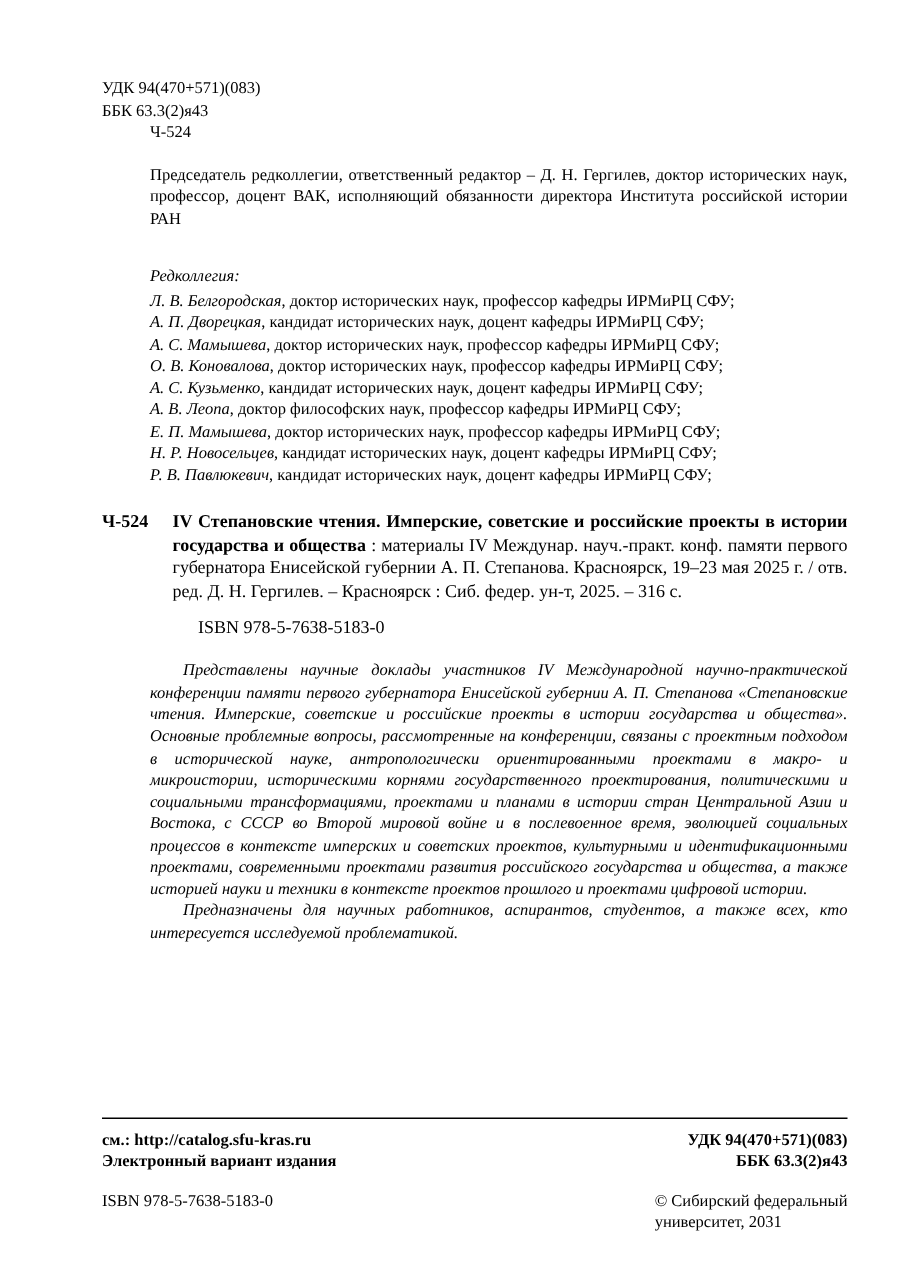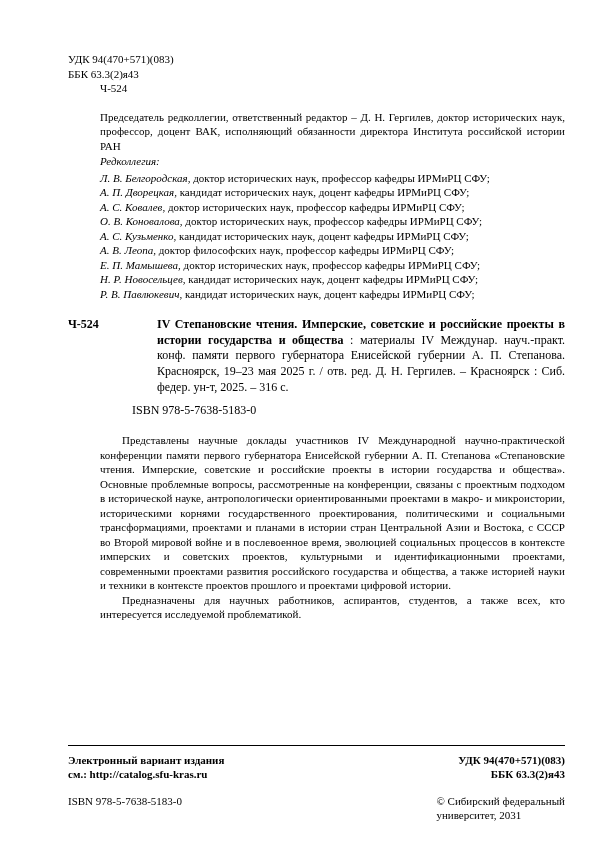--- a/index.html
+++ b/index.html
@@ -15,31 +15,31 @@
     line-height: 1.32;
     padding: 52px 35px 26px 68px;
     display: flex;
     flex-direction: column;
     overflow: hidden;
   }
   .top-codes { margin-bottom: 14px; }
   .top-codes .code-line { white-space: nowrap; }
   .top-codes .author-sign { margin-left: 32px; }
   .indent { margin-left: 32px; }
-  .chairman { text-align: justify; margin-bottom: 1px; }
+  .chairman { text-align: justify; margin-bottom: 24px; }
   .board-heading { font-style: italic; margin-bottom: 2px; }
   .members { margin-bottom: 16px; }
   .member-name { font-style: italic; }
   .catalog { display: flex; font-size: 12px; line-height: 1.3; margin-bottom: 8px; }
   .catalog-code { width: 47px; flex: none; font-weight: bold; }
-  .catalog-text { flex: 1; text-align: justify; margin-left: 42px; }
+  .catalog-text { flex: 1; text-align: justify; }
   .title-bold { font-weight: bold; }
   .isbn-line { margin-left: 64px; font-size: 12px; margin-bottom: 14px; }
   .abstract { text-align: justify; }
-  .abstract p { text-indent: 22px; }
+  .abstract p { text-indent: 22px; font-style: italic; }
   .resp { font-style: italic; }
   .footer { margin-top: auto; border-top: 1px solid #000; padding-top: 7px; }
   .frow { display: flex; justify-content: space-between; align-items: flex-start; }
   .frow + .frow { margin-top: 12px; }
   .bold { font-weight: bold; }
   .fright { text-align: right; }
   .copyright { text-align: left; }
 </style>
 </head>
 <body>
@@ -52,21 +52,21 @@
     <div class="code-line author-sign">Ч-524</div>
   </div>
 
   <div class="chairman indent">Председатель редколлегии, ответственный редактор – Д. Н. Гергилев, доктор исторических наук, профессор, доцент ВАК, исполняющий обязанности директора Института российской истории РАН</div>
 
   <div class="board-heading indent">Редколлегия:</div>
 
   <div class="members indent">
     <div><span class="member-name">Л. В. Белгородская</span><span>, доктор исторических наук, профессор кафедры ИРМиРЦ СФУ;</span></div>
     <div><span class="member-name">А. П. Дворецкая</span><span>, кандидат исторических наук, доцент кафедры ИРМиРЦ СФУ;</span></div>
-    <div><span class="member-name">А. С. Ковалев</span><span>, доктор исторических наук, профессор кафедры ИРМиРЦ СФУ;</span></div>
+    <div><span class="member-name">А. С. Мамышева</span><span>, доктор исторических наук, профессор кафедры ИРМиРЦ СФУ;</span></div>
     <div><span class="member-name">О. В. Коновалова</span><span>, доктор исторических наук, профессор кафедры ИРМиРЦ СФУ;</span></div>
     <div><span class="member-name">А. С. Кузьменко</span><span>, кандидат исторических наук, доцент кафедры ИРМиРЦ СФУ;</span></div>
     <div><span class="member-name">А. В. Леопа</span><span>, доктор философских наук, профессор кафедры ИРМиРЦ СФУ;</span></div>
     <div><span class="member-name">Е. П. Мамышева</span><span>, доктор исторических наук, профессор кафедры ИРМиРЦ СФУ;</span></div>
     <div><span class="member-name">Н. Р. Новосельцев</span><span>, кандидат исторических наук, доцент кафедры ИРМиРЦ СФУ;</span></div>
     <div><span class="member-name">Р. В. Павлюкевич</span><span>, кандидат исторических наук, доцент кафедры ИРМиРЦ СФУ;</span></div>
   </div>
 
   <div class="catalog">
     <div class="catalog-code">Ч-524</div>
@@ -78,22 +78,22 @@
   <div class="isbn-line">ISBN 978-5-7638-5183-0</div>
 
   <div class="abstract indent">
     <p>Представлены научные доклады участников IV Международной научно-практической конференции памяти первого губернатора Енисейской губернии А. П. Степанова «Степановские чтения. Имперские, советские и российские проекты в истории государства и общества». Основные проблемные вопросы, рассмотренные на конференции, связаны с проектным подходом в исторической науке, антропологически ориентированными проектами в макро- и микроистории, историческими корнями государственного проектирования, политическими и социальными трансформациями, проектами и планами в истории стран Центральной Азии и Востока, с СССР во Второй мировой войне и в послевоенное время, эволюцией социальных процессов в контексте имперских и советских проектов, культурными и идентификационными проектами, современными проектами развития российского государства и общества, а также историей науки и техники в контексте проектов прошлого и проектами цифровой истории.</p>
     <p>Предназначены для научных работников, аспирантов, студентов, а также всех, кто интересуется исследуемой проблематикой.</p>
   </div>
 
   <div class="footer">
     <div class="frow">
       <div class="bold">
+        <div>см.: http://catalog.sfu-kras.ru</div>
         <div>Электронный вариант издания</div>
-        <div>см.: http://catalog.sfu-kras.ru</div>
       </div>
       <div class="bold fright">
         <div>УДК 94(470+571)(083)</div>
         <div>ББК 63.3(2)я43</div>
       </div>
     </div>
     <div class="frow">
       <div>ISBN 978-5-7638-5183-0</div>
       <div class="copyright">
         <div>© Сибирский федеральный</div>

